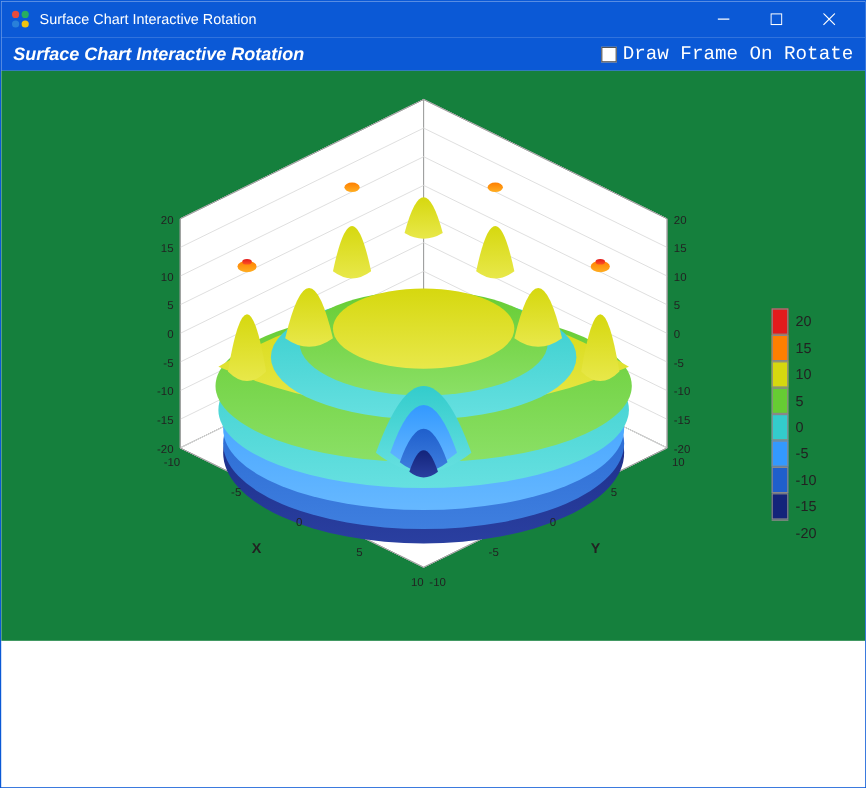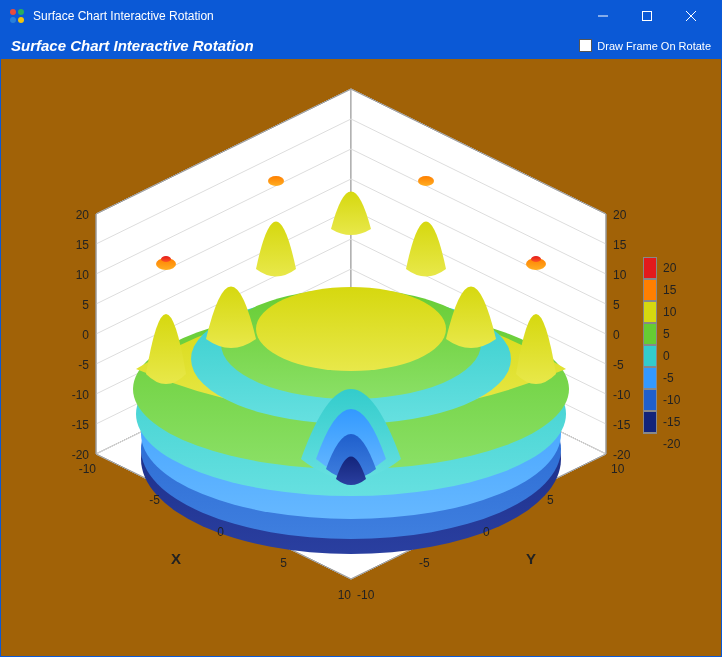--- a/index.html
+++ b/index.html
@@ -41,33 +41,34 @@
     align-items: center;
     padding: 0 10px;
   }
   .toolbar-title {
     font-style: italic;
     font-weight: bold;
     font-size: 15px;
     flex: 1;
   }
   .checkbox-wrap {
-    display: flex; align-items: flex-end; gap: 5px;
-    font-size: 11px;
+    display: flex; align-items: center; gap: 5px;
+    font-size: 16px;
+    font-family: Liberation Mono, monospace;
   }
   .cb {
     width: 13px; height: 13px;
     background: #fff;
     border: 1px solid #555;
   }
   .chart-area {
     position: relative;
     width: 100%;
-    height: 597px;
-    background: #a16207;
+    height: 475px;
+    background: #15803d;
     padding-left: 36px;
   }
   .chart-svg {
     position: absolute;
     top: 0; left: 0;
     width: 100%; height: 100%;
   }
   .axis-tick { font-size: 12px; fill: #222; }
   .axis-label { font-size: 15px; font-weight: bold; fill: #222; }
   .legend {

